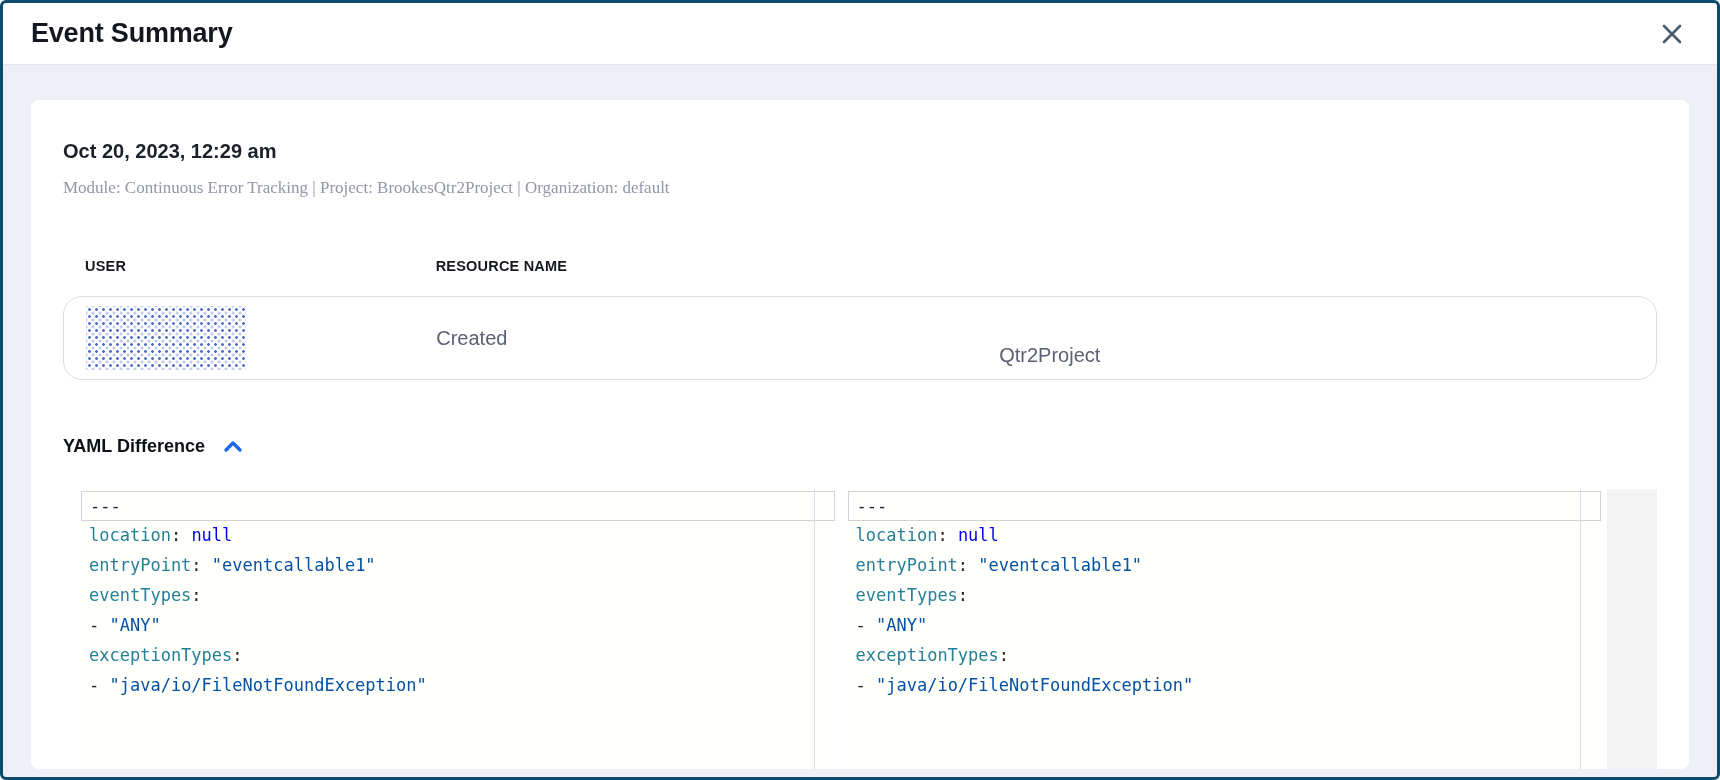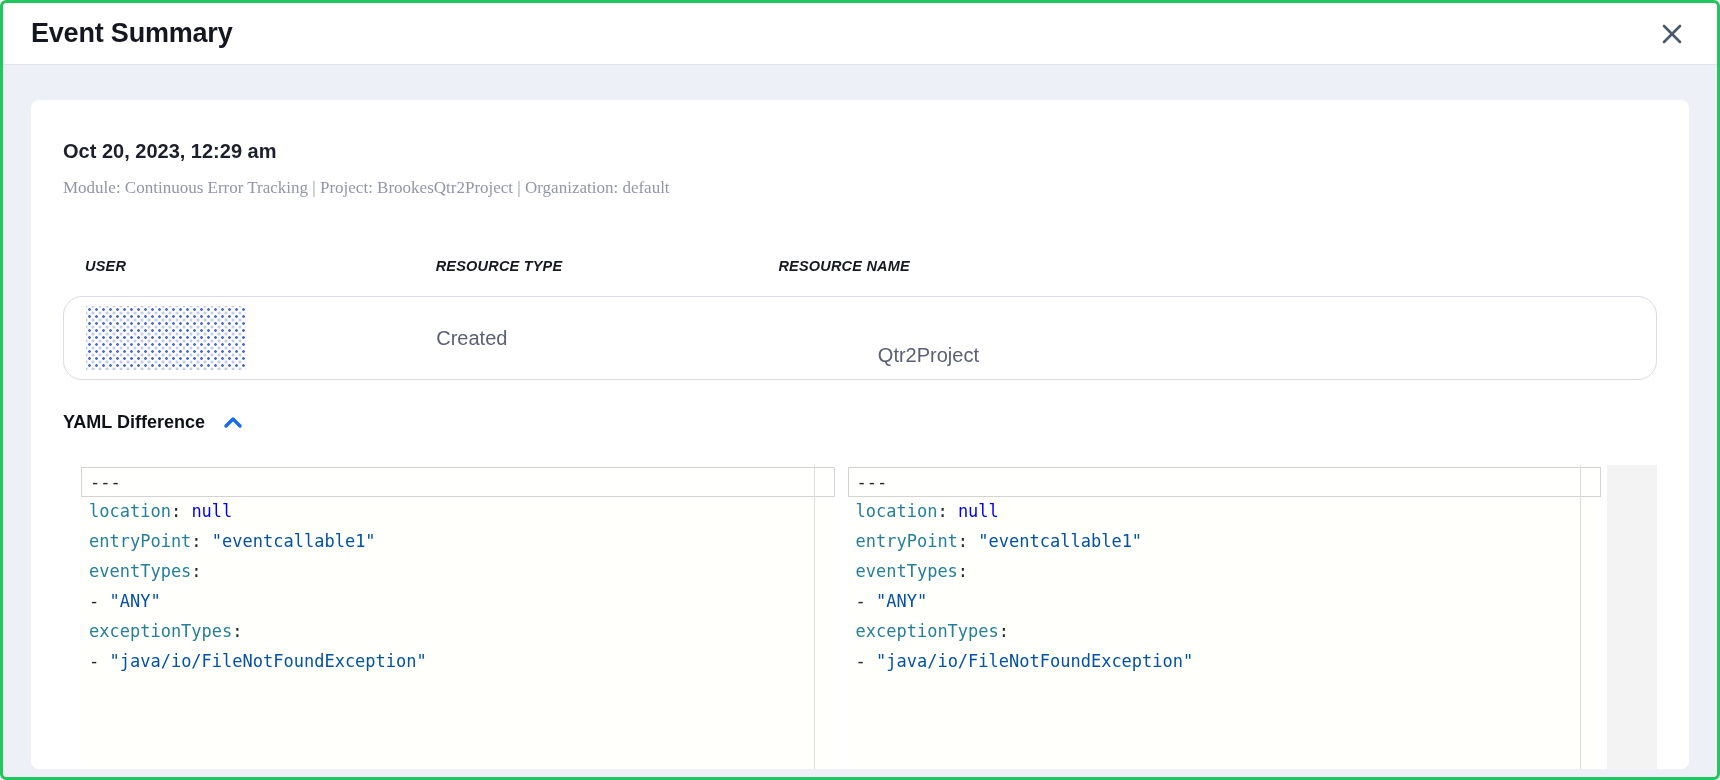--- a/index.html
+++ b/index.html
@@ -1,21 +1,21 @@
 <!DOCTYPE html>
 <html><head>
 <meta charset="utf-8">
 <style>
   * { margin: 0; padding: 0; box-sizing: border-box; }
   html, body { width: 1720px; height: 780px; overflow: hidden; }
   body { font-family: "Liberation Sans", sans-serif; background: #ffffff; }
 
   .frame {
     position: absolute; inset: 0;
-    border: 3px solid #22c55e; border-radius: 6px;
+    border: 3px solid #0c4a6e; border-radius: 6px;
     overflow: hidden; background: #7f1d1d;
   }
 
   
   .modal-header {
     height: 62px; background: #ffffff;
     display: flex; align-items: center; justify-content: space-between;
     padding: 0 30px 0 28px;
     border-bottom: 1px solid #e4e5ec;
   }
@@ -35,41 +35,41 @@
   }
 
   .timestamp { font-size: 20px; font-weight: 700; color: #1c202b; }
   .meta-line { margin-top: 15px; font-size: 17px; color: #9296a6; font-family: Liberation Serif, serif; }
 
   
   .tbl-grid { display: grid; grid-template-columns: 22% 21.5% 21.6% 34.9%; }
   .tbl-head { margin-top: 60px; }
   .tbl-head .th {
     font-size: 14.5px; font-weight: 700; color: #16191f; letter-spacing: 0.2px;
-    padding-left: 22px; text-transform: uppercase; font-style: italic;
+    padding-left: 22px; text-transform: uppercase;
   }
   .row-box {
     margin-top: 22px; height: 84px;
     border: 1px solid #d9dce5; border-radius: 19px;
     align-items: center; background: #ffffff;
   }
   .cell { font-size: 20px; color: #5b6073; padding-left: 22px; }
-  .cell.centered { padding-left: 0; text-align: center; margin-top: 34px; }
+  .cell.centered { padding-left: 0; text-align: right; margin-top: 34px; }
   .redaction {
     width: 160px; height: 64px; margin-left: 22px;
     background-image:
       radial-gradient(circle, rgba(46,84,192,0.85) 1.1px, transparent 1.6px),
       radial-gradient(circle, rgba(46,84,192,0.35) 1.1px, transparent 1.6px);
     background-size: 7px 7px, 7px 7px;
     background-position: 0 0, 3.5px 3.5px;
   }
 
   
   .yaml-heading {
-    margin-top: 32px; display: flex; align-items: center; gap: 18px;
+    margin-top: 56px; display: flex; align-items: center; gap: 18px;
   }
   .yaml-heading-label { font-size: 18px; font-weight: 700; color: #0e1118; }
   .chevron { display: flex; align-items: center; cursor: pointer; }
 
   .diff-wrap {
     margin: 32px 0 0 18px;
     display: flex; align-items: stretch;
     height: calc(100% - 460px + 234px); 
     min-height: 226px;
   }
@@ -114,21 +114,20 @@
   </div>
 
   <div class="modal-body">
     <div class="card">
 
       <div class="timestamp">Oct 20, 2023, 12:29 am</div>
       <div class="meta-line">Module: Continuous Error Tracking | Project: BrookesQtr2Project | Organization: default</div>
 
       <div class="tbl-grid tbl-head">
         <div class="th">USER</div>
-        <div class="th">RESOURCE TYPE</div>
         <div class="th">RESOURCE NAME</div>
       </div>
 
       <div class="tbl-grid row-box">
         <div>
           <div class="redaction"></div>
         </div>
         <div class="cell">Created</div>
         <div class="cell centered">Qtr2Project</div>
       </div>

